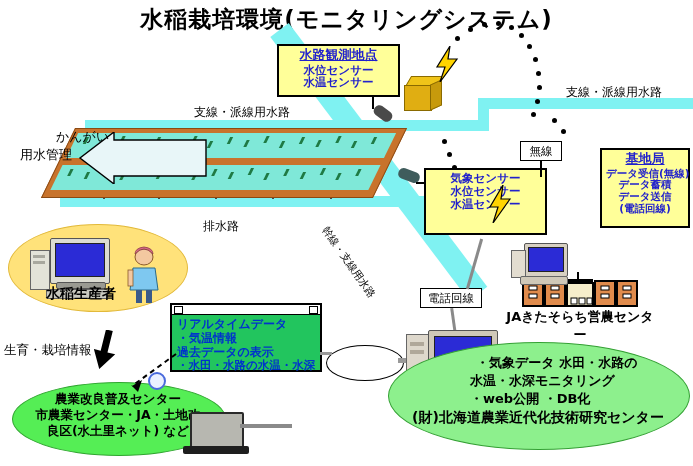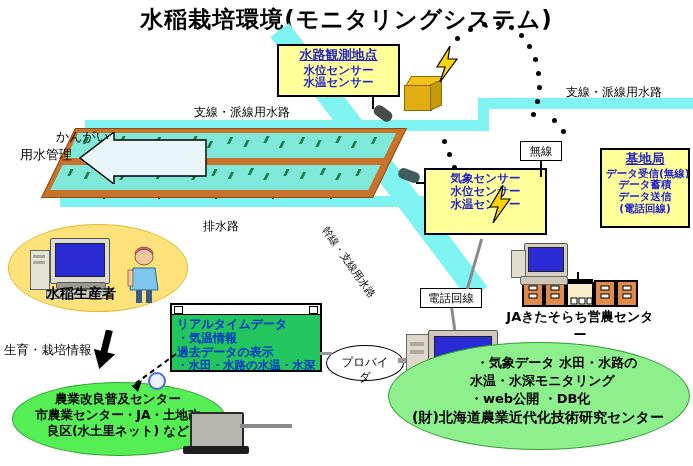--- a/index.html
+++ b/index.html
@@ -308,21 +308,20 @@
     </div>
     <div class="winbody">
       <span class="l">リアルタイムデータ</span>
       <span class="l">・気温情報</span>
       <span class="l">過去データの表示</span>
       <span class="l" style="font-size:11.5px;">・水田・水路の水温・水深</span>
     </div>
   </div>
 
   <div class="abs ell ell-white" style="left:326px;top:345px;width:76px;height:34px;"></div>
-  <div class="abs" style="left:336px;top:355px;width:58px;text-align:center;font-size:11.5px;color:#000;">プロバイダ</div>
 
   <div class="abs" style="left:320px;top:352px;width:12px;height:3px;background:#999;"></div>
 
   <div class="abs" style="left:398px;top:358px;width:26px;height:5px;background:#999;"></div>
 
   <div class="abs wbox" style="left:420px;top:288px;width:62px;height:20px;line-height:17px;">電話回線</div>
 
   <div class="abs" style="left:452px;top:308px;width:3px;height:26px;background:#8a8a8a;transform:rotate(-8deg);"></div>
   <div class="abs" style="left:473px;top:238px;width:3px;height:52px;background:#8a8a8a;transform:rotate(16deg);"></div>
 

